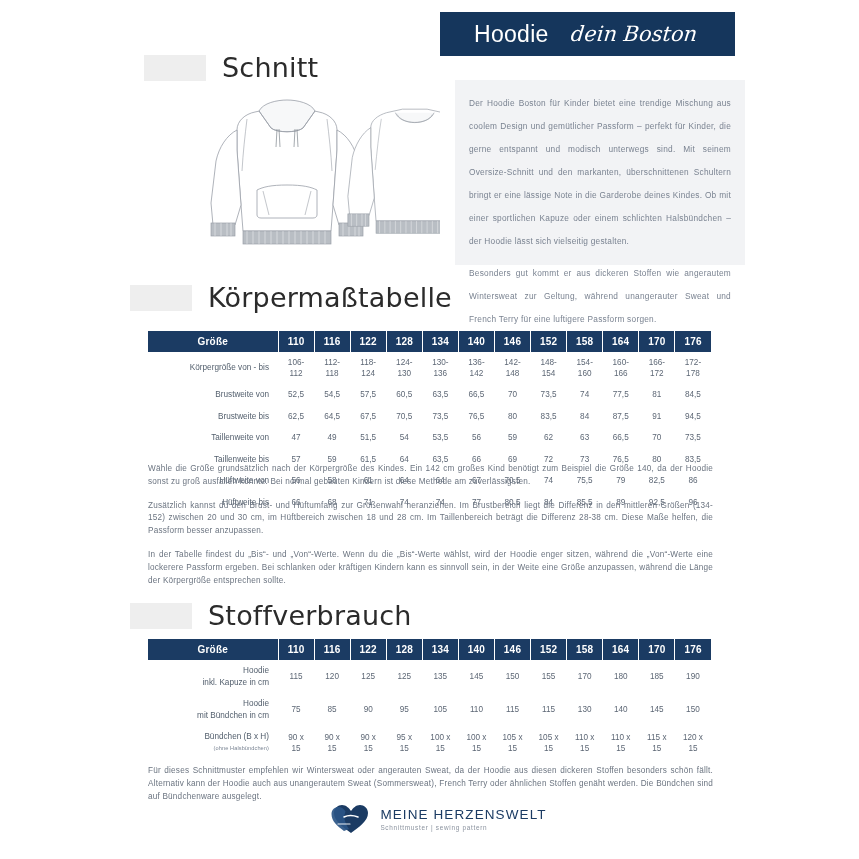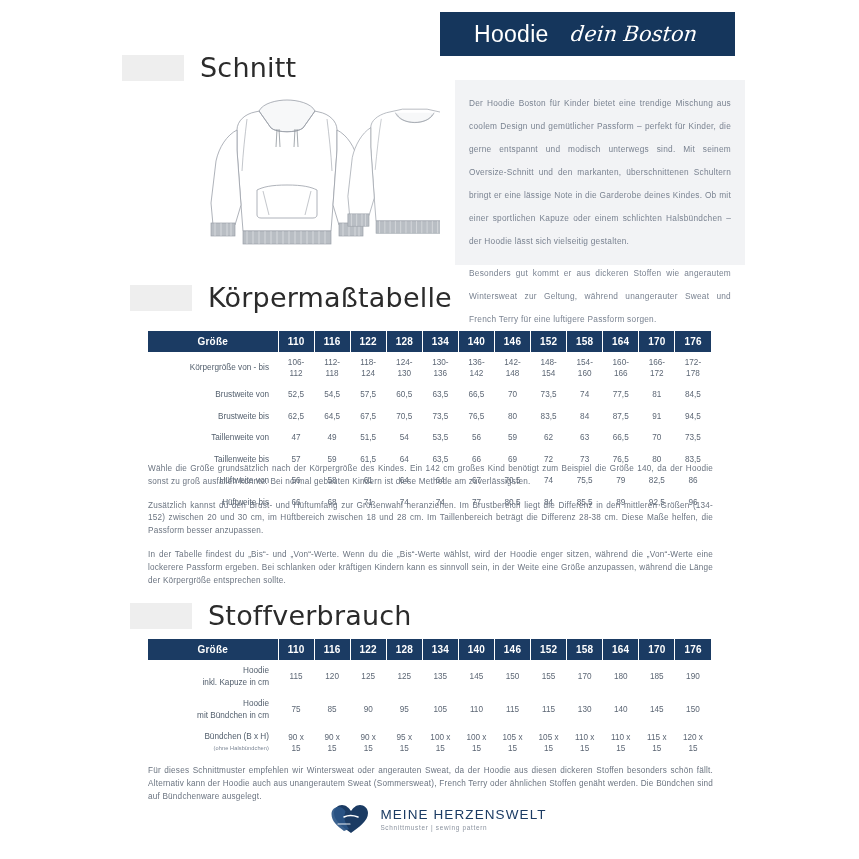--- a/index.html
+++ b/index.html
@@ -32,21 +32,21 @@
 
   
   .heading-row { position: absolute; display: flex; align-items: center; }
   .heading-block {
     width: 62px; height: 26px; background: #eeeeee; margin-right: 16px;
   }
   .heading-text {
     font-size: 27px; color: #2b2b2b; font-weight: 400; letter-spacing: .2px;
     font-family: "DejaVu Sans", sans-serif;
   }
-  #h-schnitt { left: 122px; top: 52px; align-items: center; }
+  #h-schnitt { left: 144px; top: 52px; align-items: center; }
   #h-koerper { left: 130px; top: 282px; }
   #h-stoff   { left: 130px; top: 600px; }
 
   
   .desc-box {
     position: absolute; left: 455px; top: 80px;
     width: 290px; height: 185px;
     background: #f2f3f5;
     padding: 12px 14px 10px 14px;
   }

